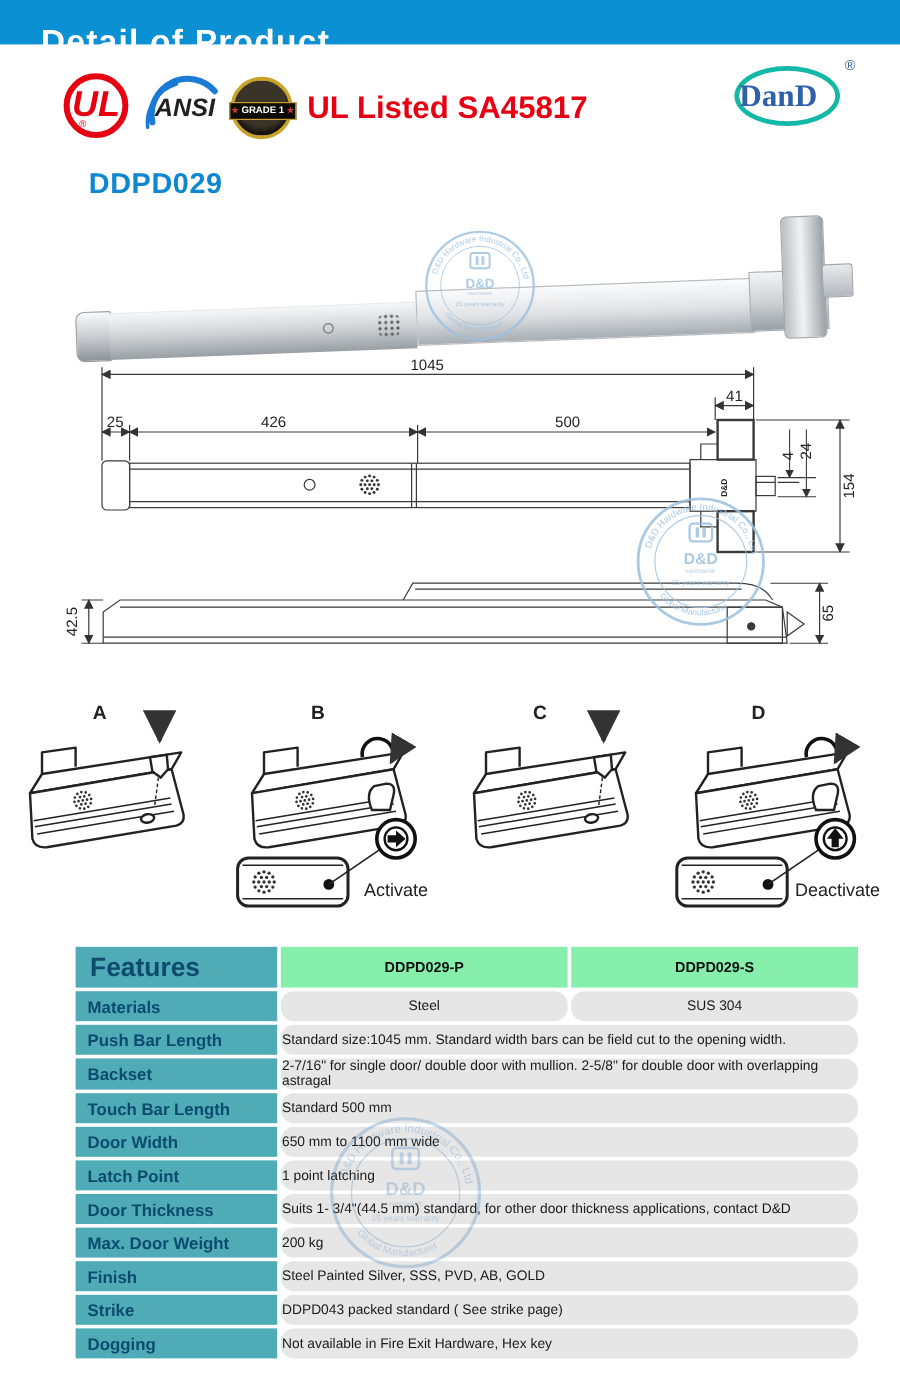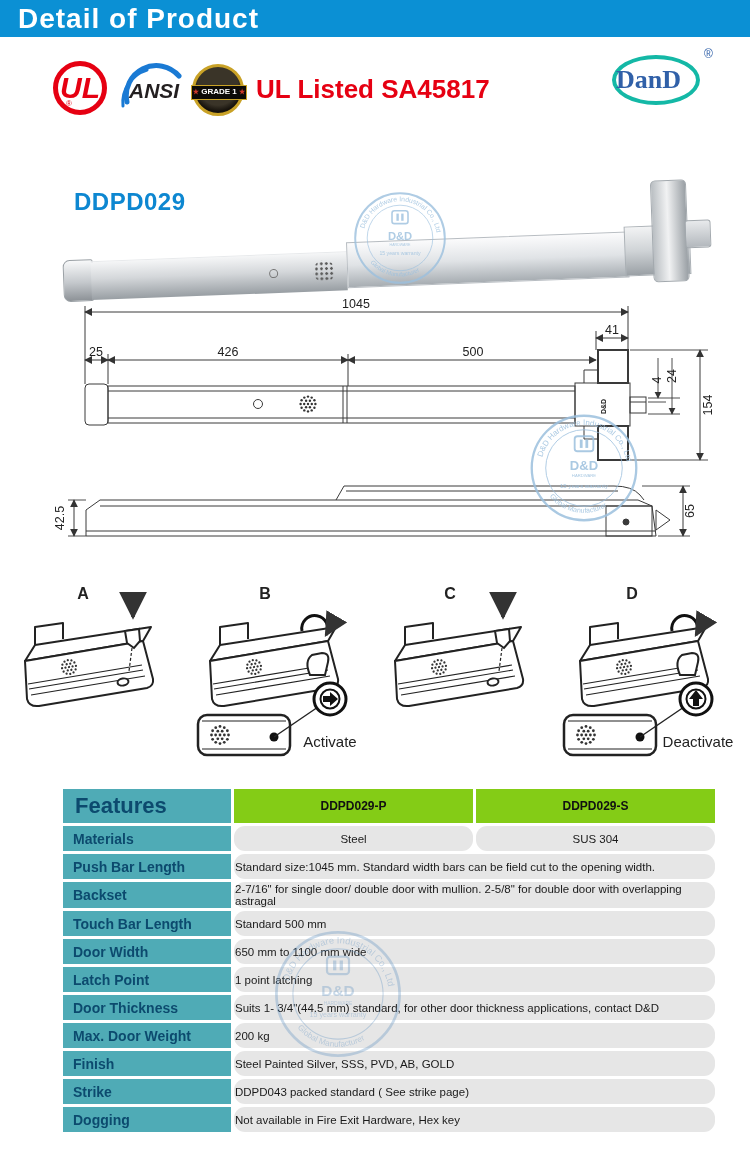--- a/index.html
+++ b/index.html
@@ -2,42 +2,42 @@
 <html><head>
 <meta charset="utf-8">
 <style>
   html,body{margin:0;padding:0;}
   body{width:750px;height:1157px;position:relative;background:#fff;
        font-family:"Liberation Sans",sans-serif;overflow:hidden;}
   .abs{position:absolute;}
 
   
   .banner{position:absolute;left:0;top:4;width:750px;height:37px;background:#0b90d4;}
-  .banner h1{margin:0;padding:3px 0 0 18px;color:#fff;font-size:28px;font-weight:bold;letter-spacing:1px;}
+  .banner h1{margin:16px;padding:3px 0 0 18px;color:#fff;font-size:28px;font-weight:bold;letter-spacing:1px;}
 
   
   .ul-logo{position:absolute;left:53px;top:61px;width:54px;height:54px;border:5px solid #e60012;
            border-radius:50%;box-sizing:border-box;text-align:center;}
   .ul-logo .ul-txt{color:#e60012;font-weight:bold;font-size:30px;font-style:italic;line-height:44px;}
   .ul-logo .ul-reg{position:absolute;left:8px;bottom:2px;color:#e60012;font-size:8px;font-style:normal;}
   .ansi-logo{position:absolute;left:117px;top:62px;width:72px;height:52px;}
   .ansi-txt{position:absolute;left:12px;top:17px;color:#231f20;font-weight:bold;font-style:italic;font-size:21px;}
   .grade-badge{position:absolute;left:192px;top:64px;width:52px;height:52px;border-radius:50%;
                background:radial-gradient(circle at 50% 40%, #3a3428 55%, #16120c 72%);
                border:3px solid #c9a227;box-sizing:border-box;}
   .grade-band{position:absolute;left:-4px;top:18px;width:54px;height:13px;background:#0d0b08;
               border:1px solid #c9a227;color:#fff;font-size:8px;font-weight:bold;text-align:center;line-height:12px;}
   .grade-star{color:#d03a2b;font-size:7px;}
   .listed-text{position:absolute;left:256px;top:74px;color:#e60012;font-size:26px;font-weight:bold;}
   .dand-logo{position:absolute;left:612px;top:55px;width:88px;height:50px;border:4px solid #14b8a6;
              border-radius:50%;box-sizing:border-box;text-align:left;}
   .dand-txt{color:#3060a8;font-family:"Liberation Serif",serif;font-weight:bold;font-size:26px;line-height:42px;}
   .dand-reg{position:absolute;left:704px;top:47px;color:#3060a8;font-size:12px;}
 
-  .model{position:absolute;left:74px;top:140px;color:#0d87d1;font-size:24px;font-weight:bold;letter-spacing:.5px;margin-top:48px;}
+  .model{position:absolute;left:74px;top:140px;color:#0d87d1;font-size:24px;font-weight:bold;letter-spacing:.5px;}
 
   
   .photo{position:absolute;left:40px;top:186px;width:680px;height:112px;}
   .pbar{position:absolute;left:0;top:0;width:680px;height:112px;transform:rotate(-2.2deg);}
   .pcap{position:absolute;left:22px;top:62px;width:30px;height:42px;border-radius:7px 2px 2px 7px;
         background:linear-gradient(#f8f9fa,#c4c8cc 55%,#8d9297);border:1px solid #9aa0a5;box-sizing:border-box;}
   .ptouch{position:absolute;left:50px;top:64px;width:256px;height:38px;
           background:linear-gradient(#f5f6f7,#d4d7da 45%,#989ea3);border-top:1px solid #e8eaec;}
   .pcase{position:absolute;left:306px;top:55px;width:282px;height:46px;
          background:linear-gradient(#fbfbfc,#e0e3e6 50%,#a7adb2);border:1px solid #b8bdc2;box-sizing:border-box;}
@@ -57,21 +57,21 @@
   
   .steps{position:absolute;left:0;top:583px;width:750px;height:200px;}
 
   
   .spec-wrap{position:absolute;left:60px;top:786px;width:655px;}
   table.spec{border-collapse:separate;border-spacing:3px;width:655px;table-layout:fixed;}
   table.spec td{vertical-align:middle;}
   .c-label{width:168px;}.c-p{width:239px;}.c-s{width:239px;}
   td.lbl{background:#4fabb6;color:#0c4a6e;font-weight:bold;font-size:14px;padding:2px 4px 2px 10px;height:21px;}
   td.features{font-size:22px;height:30px;padding-left:12px;}
-  td.colhead{background:#84cc16;color:#111;font-weight:bold;font-size:12px;text-align:center;}
+  td.colhead{background:#86efac;color:#111;font-weight:bold;font-size:12px;text-align:center;}
   td.val{background:#e6e6e6;color:#1a1a1a;font-size:11.5px;height:21px;border-radius:11px;}
   td.val.center{text-align:center;}
   td.val.span{}
 
   svg text{font-family:"Liberation Sans",sans-serif;}
   .dimtxt{font-size:12.5px;fill:#222;}
 </style>
 </head>
 <body>
 

